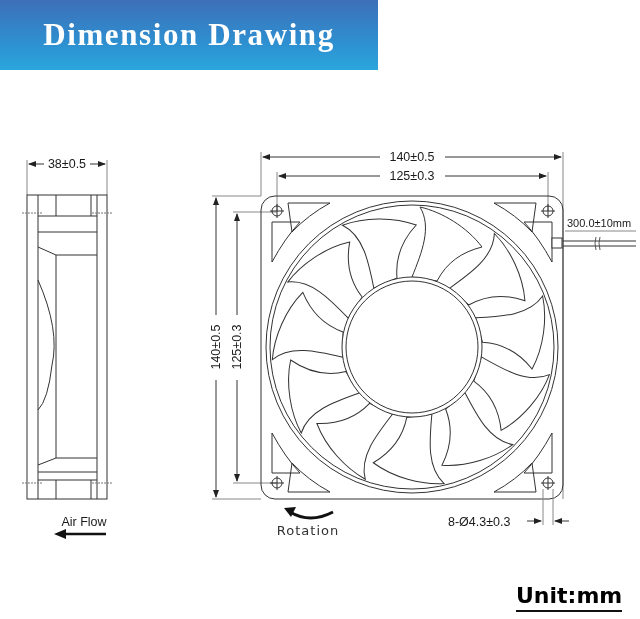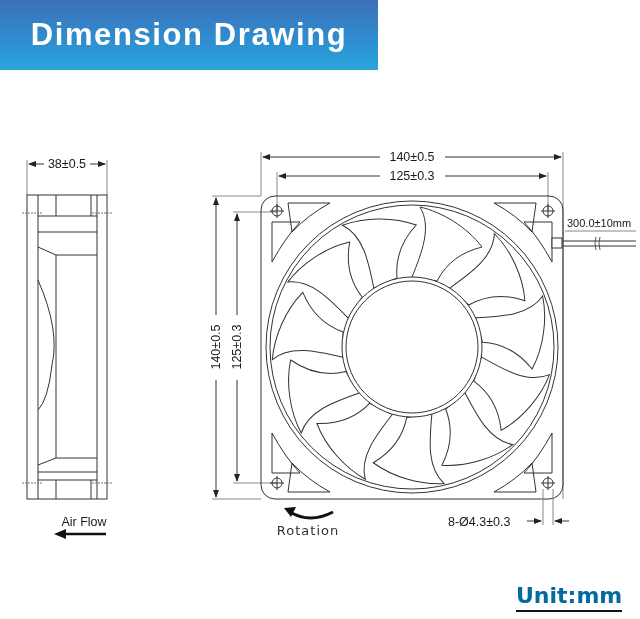--- a/index.html
+++ b/index.html
@@ -1,26 +1,26 @@
 <!DOCTYPE html>
 <html><head>
 <meta charset="utf-8">
 <style>
   html, body { margin:0; padding:0; background:#ffffff; }
   body { width:640px; height:619px; position:relative; overflow:hidden;
          font-family: "Liberation Sans", sans-serif; }
   .banner { position:absolute; left:0; top:0; width:378px; height:70px;
             background: linear-gradient(180deg, #3d6fb8 0%, #2e8fd0 60%, #2aa6dc 100%);
             display:flex; align-items:center; justify-content:center; }
-  .banner-title { color:#ffffff; font-family:Liberation Sans, sans-serif; font-weight:bold;
+  .banner-title { color:#ffffff; font-family:Liberation Serif, serif; font-weight:bold;
                   font-size:31px; letter-spacing:1.6px; }
   svg.drawing { position:absolute; left:0; top:0; }
   .dim { font-family:"Liberation Sans", sans-serif; font-size:12.5px; fill:#1a1a1a; }
   .unit { position:absolute; left:516px; top:584px; font-family:"DejaVu Sans", sans-serif;
-          font-weight:bold; font-size:22px; color:#0369a1; border-bottom:2px solid #111;
+          font-weight:bold; font-size:22px; color:#000000; border-bottom:2px solid #111;
           line-height:24px; padding-bottom:2px; }
 </style>
 </head>
 <body>
 
 <div class="banner">
   <span class="banner-title">Dimension Drawing</span>
 </div>
 
 <svg class="drawing" width="640" height="619" viewBox="0 0 640 619">

